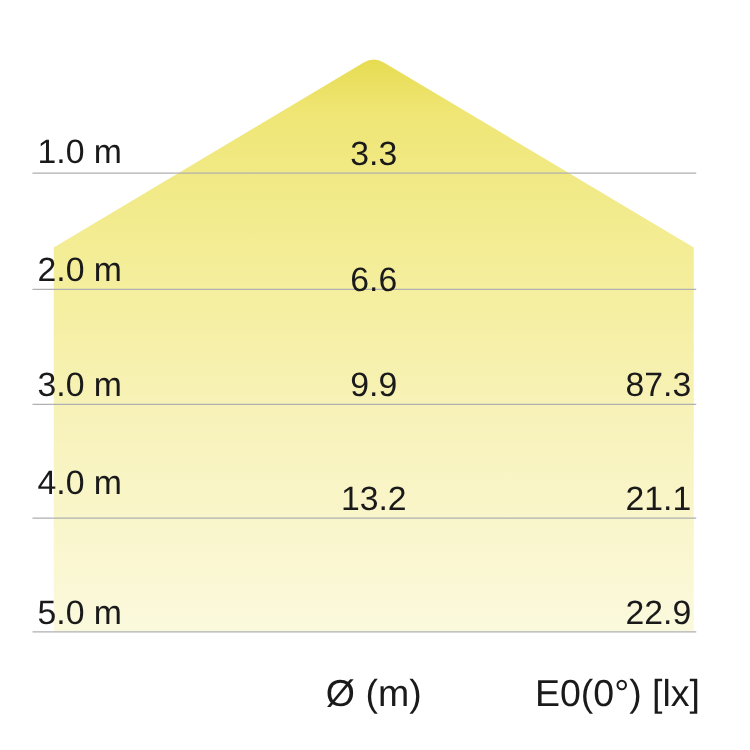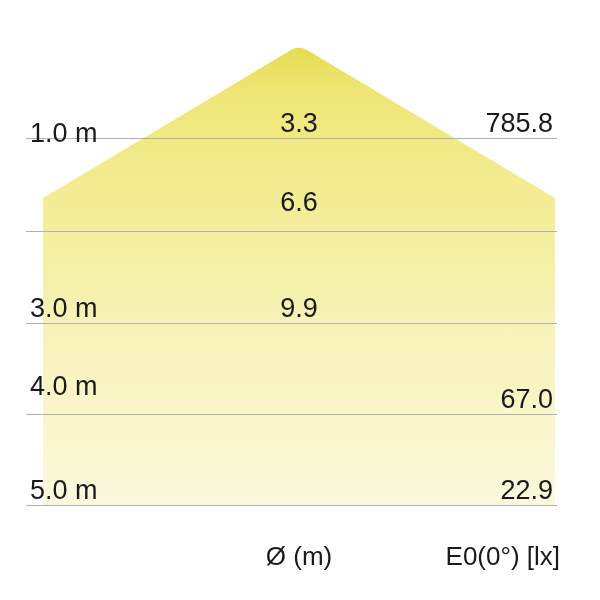--- a/index.html
+++ b/index.html
@@ -41,21 +41,21 @@
     white-space: nowrap;
   }
   .col-distance { left: 30px; }
   .col-diameter { left: 299px; transform: translateX(-50%); }
   .col-illuminance { right: 47px; }
   .footer-label {
     position: absolute;
     top: 542px;
     height: 28px;
     line-height: 28px;
-    font-size: 26px;
+    font-size: 30px;
     z-index: 3;
     white-space: nowrap;
   }
   .footer-diameter { left: 299px; transform: translateX(-50%); }
   .footer-illuminance { right: 40px; margin-left: 44px; }
 </style>
 </head>
 <body>
 
 <div class="stage">
@@ -72,31 +72,33 @@
     </defs>
     <path d="M 43,198 L 291,50 Q 299,45 307,50 L 555,198 L 555,505 L 43,505 Z" fill="url(#coneGrad)"></path>
   </svg>
 
   <div class="scale-line" style="top:138px"></div>
   <div class="scale-line" style="top:231px"></div>
   <div class="scale-line" style="top:323px"></div>
   <div class="scale-line" style="top:414px"></div>
   <div class="scale-line" style="top:505px"></div>
 
-  <span class="row-text col-distance" style="top:119px">1.0 m</span>
+  <span class="row-text col-distance" style="top:107px">1.0 m</span>
   <span class="row-text col-diameter" style="top:109px">3.3</span>
-  <span class="row-text col-illuminance" style="top:109px">785.8</span>
 
-  <span class="row-text col-diameter" style="top:188px">6.6</span>
+  <span class="row-text col-distance" style="top:202px">2.0 m</span>
+  <span class="row-text col-diameter" style="top:210px">6.6</span>
 
   <span class="row-text col-distance" style="top:294px">3.0 m</span>
   <span class="row-text col-diameter" style="top:294px">9.9</span>
+  <span class="row-text col-illuminance" style="top:294px">87.3</span>
 
   <span class="row-text col-distance" style="top:372px">4.0 m</span>
-  <span class="row-text col-illuminance" style="top:385px">67.0</span>
+  <span class="row-text col-diameter" style="top:385px">13.2</span>
+  <span class="row-text col-illuminance" style="top:385px">21.1</span>
 
   <span class="row-text col-distance" style="top:476px">5.0 m</span>
   <span class="row-text col-illuminance" style="top:476px">22.9</span>
 
   <span class="footer-label footer-diameter">Ø (m)</span>
   <span class="footer-label footer-illuminance">E0(0°) [lx]</span>
 
 </div>
 
 </body></html>

